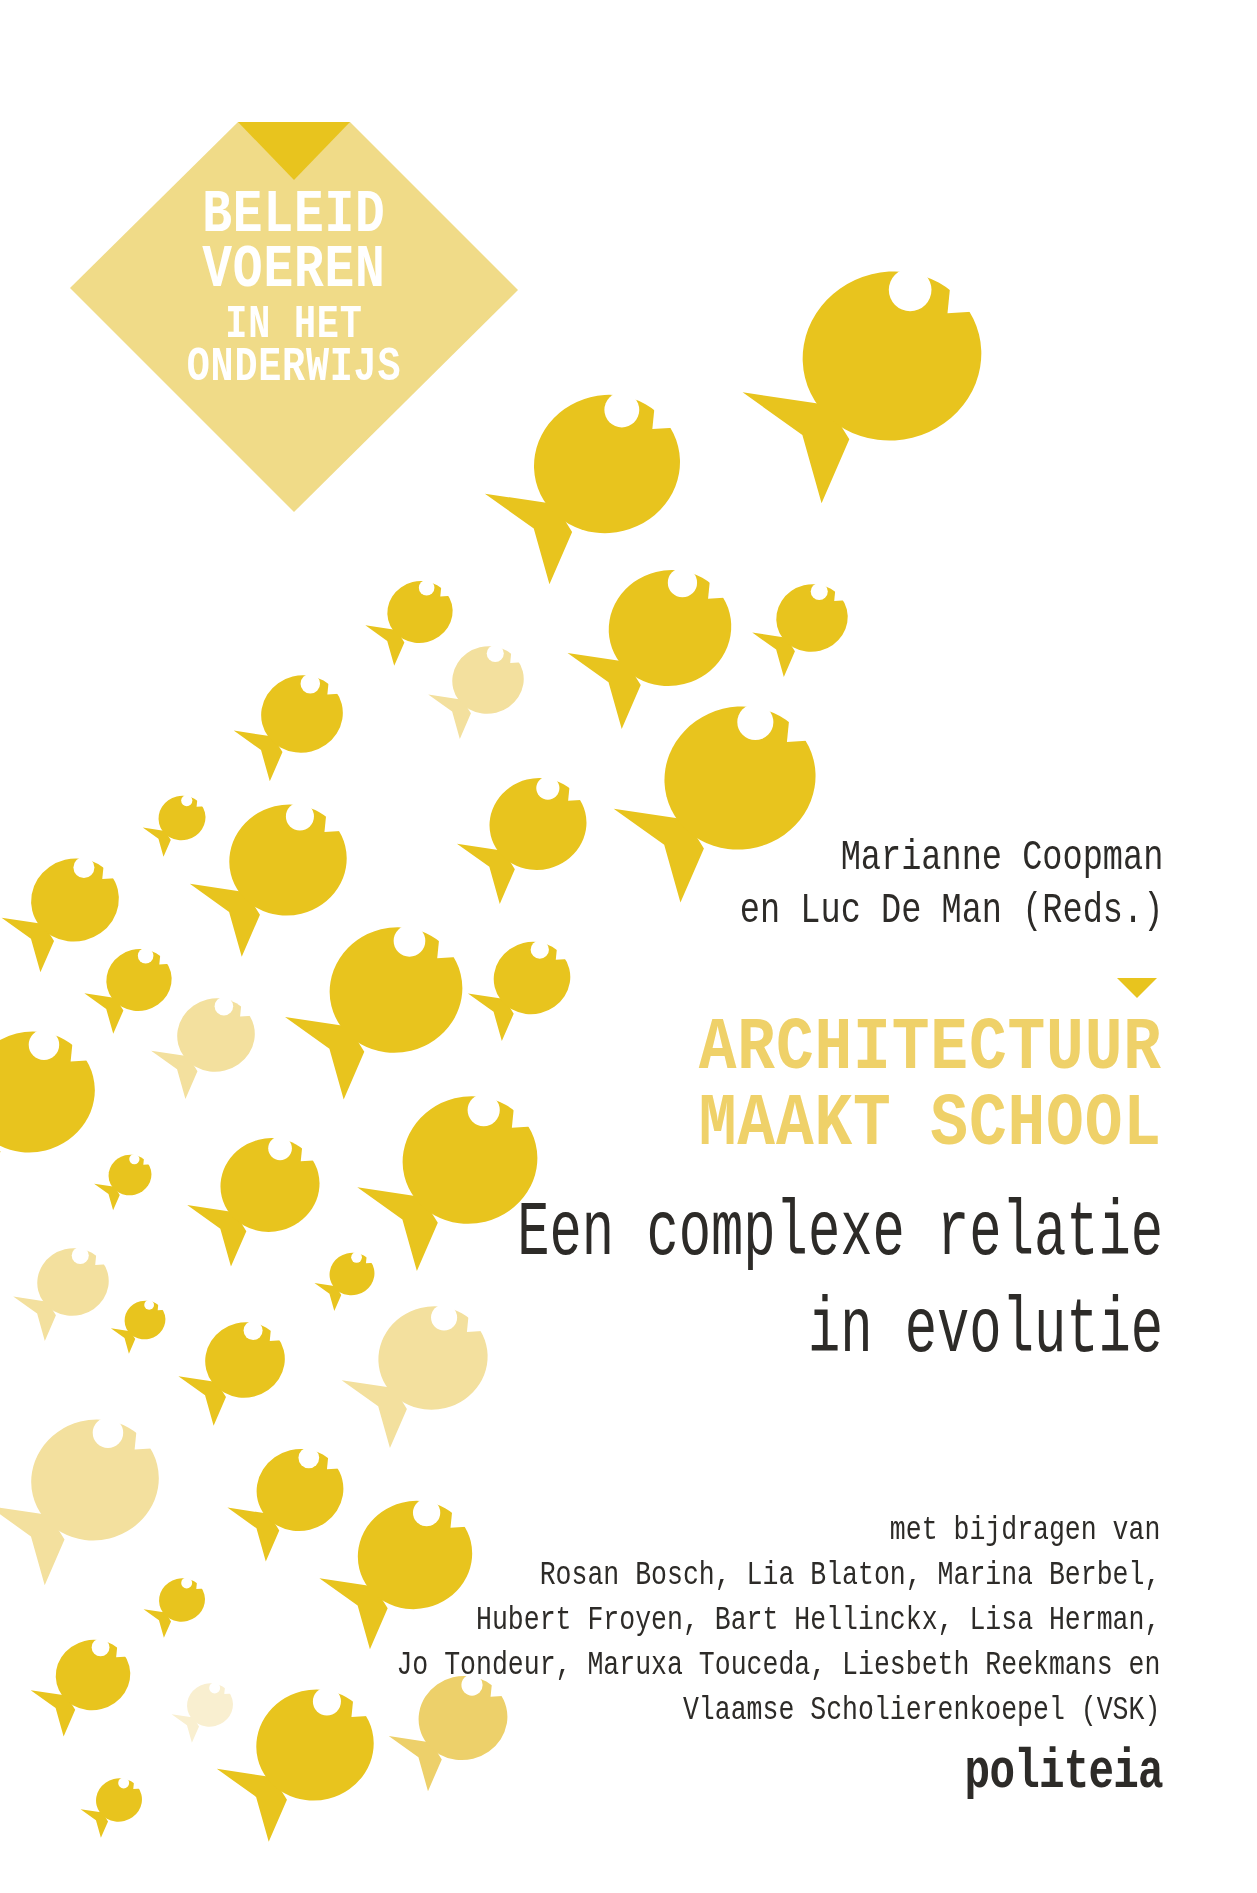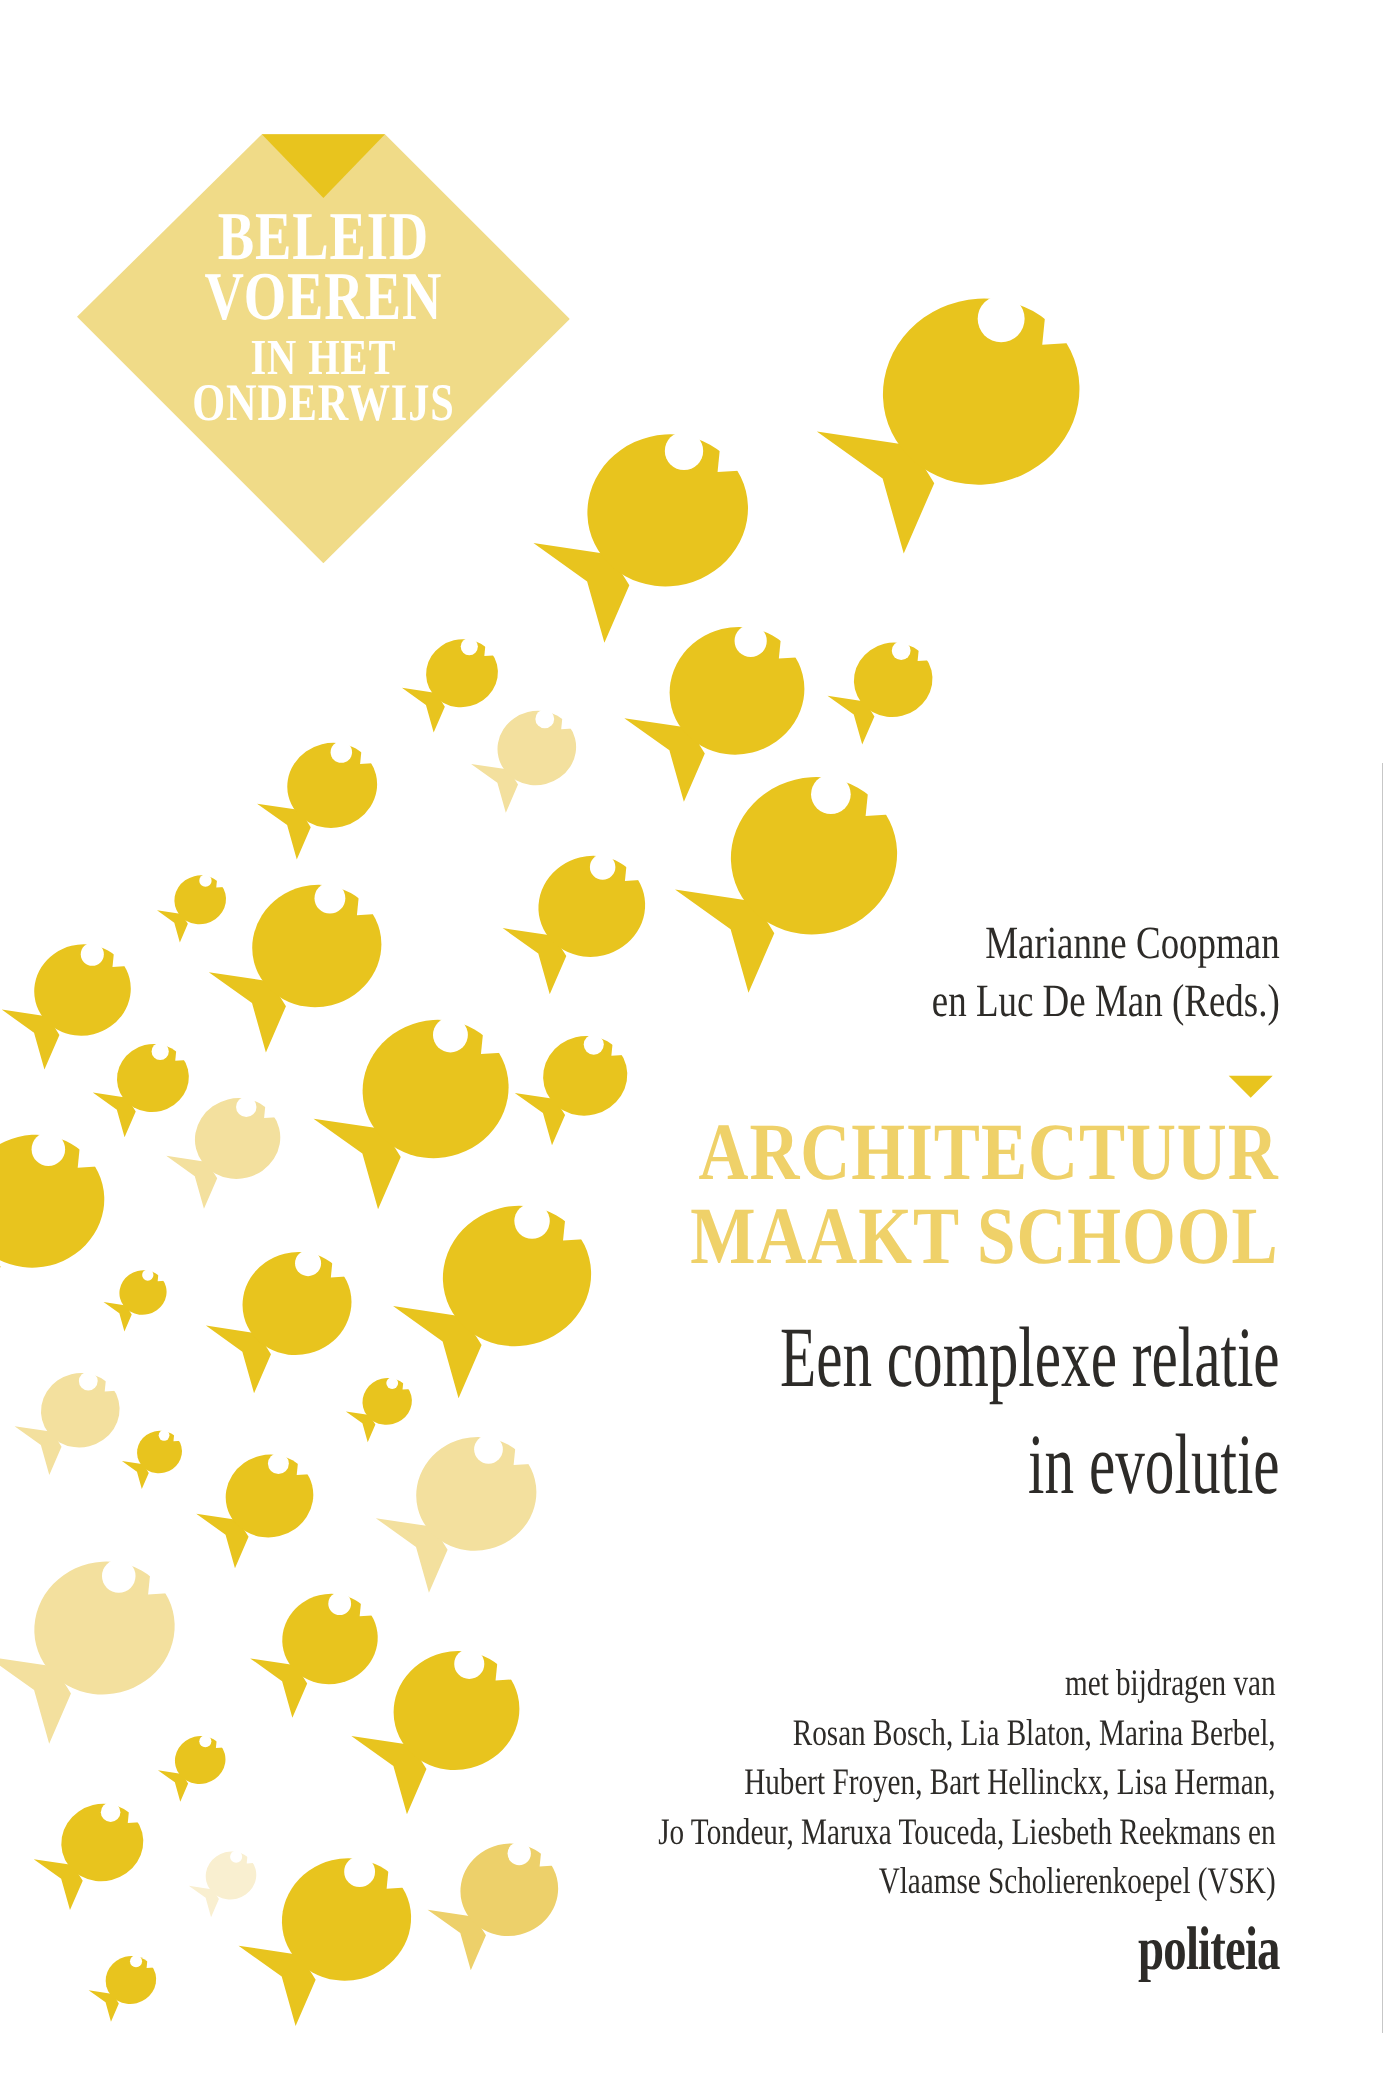--- a/index.html
+++ b/index.html
@@ -1,21 +1,21 @@
 <!DOCTYPE html>
 <html style="--background: #FFFFFF; --gold: #E8C41E; --mid_gold: #EDD06A; --pale_gold: #F3E09E; --palest_gold: #F9EFD0; --badge_bg: #F0DB88; --badge_fold: #E8C41E; --title_text: #EFD169; --dark_text: #2D2B28;"><head>
 <meta charset="utf-8">
 <style>
   html,body{margin:0;padding:0;background:#888;}
   .cover{
     position:relative;
     width:1257px;height:1893px;
     background:var(--background,#fff);
     overflow:hidden;
-    font-family:Liberation Serif, serif;
+    font-family:Liberation Mono, monospace;
   }
   .fish-layer{position:absolute;left:0;top:0;width:1257px;height:1893px;}
 
   
   .badge{position:absolute;left:70px;top:66px;width:448px;height:446px;}
   .badge svg{position:absolute;left:0;top:0;}
   .badge-line{
     position:absolute;left:0;width:448px;text-align:center;
     color:#fff;font-weight:bold;white-space:nowrap;
     transform:scaleX(0.8);transform-origin:50% 0;letter-spacing:1px;

